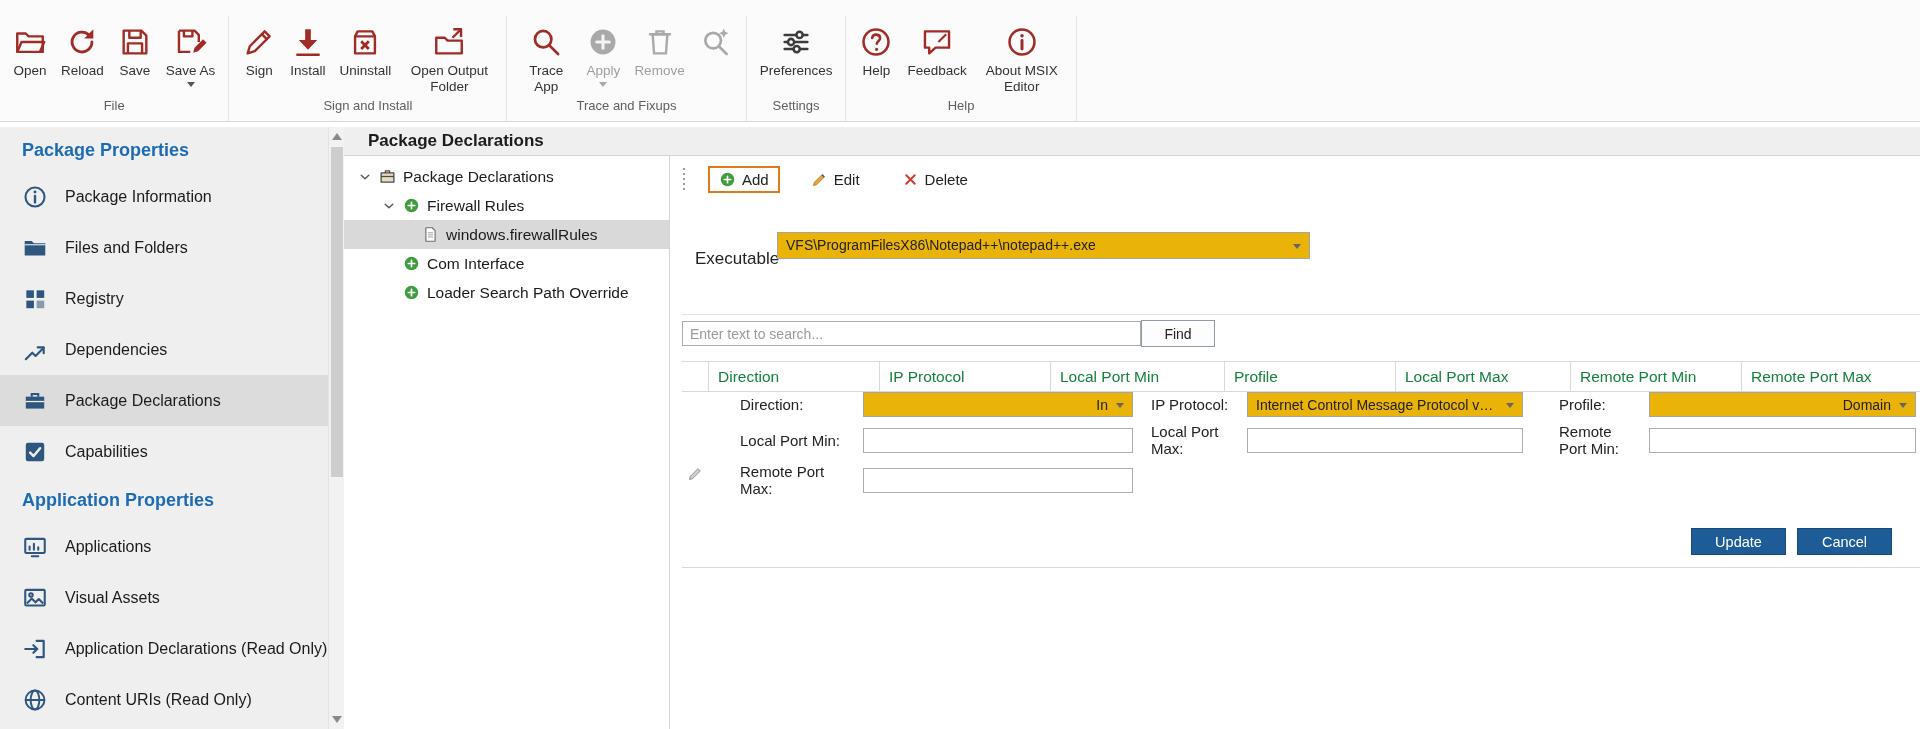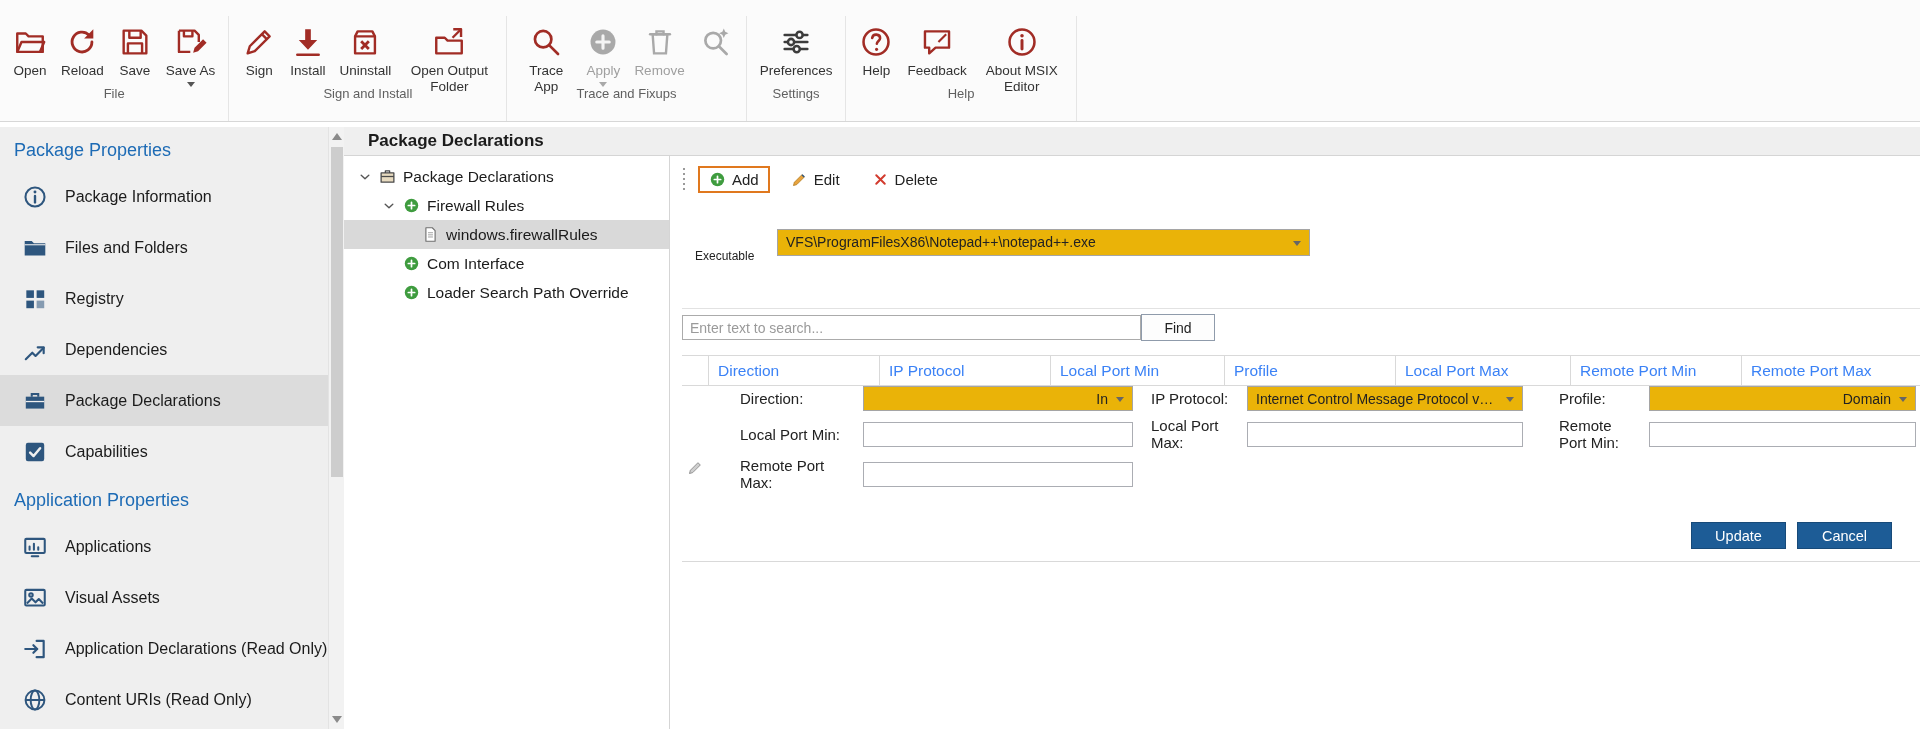--- a/index.html
+++ b/index.html
@@ -17,29 +17,29 @@
     min-width:48px; cursor:default; }
   .rbtn .ricon { width:34px; height:34px; color:#a12c25; margin-bottom:4px; }
   .rbtn .ricon svg { width:34px; height:34px; }
   .rlabel { font-size:13.5px; color:#333; text-align:center; line-height:1.22; white-space:normal; }
   .rbtn.disabled .ricon { color:#a9a9a9; }
   .rbtn.disabled .rlabel { color:#9f9f9f; }
   .rbtn .caret { width:0; height:0; border-left:4px solid transparent; border-right:4px solid transparent;
     border-top:5px solid #555; margin-top:3px; }
   .rbtn.disabled .caret { border-top-color:#a9a9a9; }
   .ricon.dark { color:#3c3c3c; }
-  .rgroup-label { position:absolute; bottom:20px; left:0; right:0; text-align:center;
+  .rgroup-label { position:absolute; bottom:8px; left:0; right:0; text-align:center;
     font-size:13px; color:#5f5f5f; }
 
   
   .workspace { position:absolute; top:127px; left:0; right:0; bottom:0; }
 
   
   .sidebar { position:absolute; left:0; top:0; bottom:0; width:328px; background:#efefef; }
-  .side-heading { color:#1d6bb5; font-weight:normal; font-size:18px; padding:13px 14px 10px 14px; }
+  .side-heading { color:#1d6bb5; font-weight:bold; font-size:18px; padding:13px 14px 10px 22px; }
   .side-item { height:51px; display:flex; align-items:center; padding-left:22px; gap:17px;
     font-size:16px; color:#1b1b1b; cursor:default; }
   .side-item.selected { background:#dcdcdc; }
   .sicon { width:26px; height:26px; color:#2e567e; flex:0 0 26px; }
   .sicon svg { width:26px; height:26px; }
 
   
   .vscroll { position:absolute; left:328px; top:0; bottom:0; width:16px; background:#f2f2f2;
     border-left:1px solid #e3e3e3; }
   .vs-arrow { position:absolute; left:3px; width:10px; height:0; border-left:5px solid transparent;
@@ -58,51 +58,51 @@
   .tree { width:326px; border-right:1px solid #d5d5d5; padding-top:6px; }
   .tree-row { height:29px; display:flex; align-items:center; font-size:15.5px; gap:7px; cursor:default; }
   .tree-row.selected { background:#d9d9d9; }
   .chev { width:14px; height:14px; color:#555; flex:0 0 14px; }
   .chev svg { width:14px; height:14px; }
   .ticon { width:17px; height:17px; flex:0 0 17px; }
   .ticon svg { width:17px; height:17px; }
 
   
   .panel { flex:1; position:relative; padding-left:12px; }
-  .ptoolbar { height:30px; margin-top:8px; display:flex; align-items:center; gap:10px; }
+  .ptoolbar { height:30px; margin-top:8px; display:flex; align-items:center; gap:20px; }
   .grip { width:4px; height:22px; margin-right:2px;
     background-image:repeating-linear-gradient(#9a9a9a 0 2px, transparent 2px 5px);
     background-size:2px 100%; background-repeat:no-repeat; background-position:center; }
   .tbtn { display:flex; align-items:center; gap:6px; font-size:15px; color:#222;
     padding:3px 9px; border:2px solid transparent; cursor:default; }
   .tbtn.hl { border-color:#e0781e; }
   .tbtn .i16 { width:17px; height:17px; }
   .tbtn .i16 svg { width:17px; height:17px; }
 
   .exec-row { margin-top:27px; display:flex; align-items:center; }
-  .exec-label { font-size:12px; color:#222; width:95px; padding-left:13px;margin-top:28px; }
+  .exec-label { font-size:17px; color:#222; width:95px; padding-left:13px;margin-top:28px; }
   .combo { position:relative; border:1px solid #a5a5a5; background:#eab308; height:27px;
     display:flex; align-items:center; padding:0 24px 0 8px; font-size:14px; color:#222; }
   .combo .arrow { position:absolute; right:8px; top:11px; width:0; height:0;
     border-left:4.5px solid transparent; border-right:4.5px solid transparent; border-top:5.5px solid #666; }
   .exec-combo { width:533px; }
 
   .hsep { border-top:1px solid #e2e2e2; margin-top:45px; }
 
   .search-row { margin-top:5px; display:flex; align-items:center; }
   .search-input { width:459px; height:25px; border:1px solid #ababab; font-size:14px;
     padding:0 7px; font-family:"Liberation Sans", sans-serif; color:#333; }
   .search-input::placeholder { color:#9a9a9a; }
   .find-btn { width:74px; height:27px; background:#fdfdfd; border:1px solid #8f9bab;
     font-size:14px; font-family:"Liberation Sans", sans-serif; color:#222; cursor:default; }
 
   .grid-head { margin-top:14px; display:flex; height:31px; border-top:1px solid #d9d9d9;
     border-bottom:1px solid #d9d9d9; }
   .gh { border-left:1px solid #d9d9d9; display:flex; align-items:center; padding-left:9px;
-    font-size:15.5px; color:#3b82f6; }
+    font-size:15.5px; color:#15803d; }
   .gh:first-child { border-left:none; }
   .gh.c0 { width:26px; padding-left:0; }
   .gh.c1 { width:171px; } .gh.c2 { width:171px; } .gh.c3 { width:174px; }
   .gh.c4 { width:171px; } .gh.c5 { width:175px; } .gh.c6 { width:171px; }
   .gh.c7 { flex:1; }
 
   .form-region { display:flex; border-bottom:1px solid #d9d9d9; padding-bottom:12px; }
   .form-gutter { width:26px; display:flex; align-items:center; justify-content:center; }
   .form-gutter svg { width:17px; height:17px; }
   .form-content { flex:1; }

